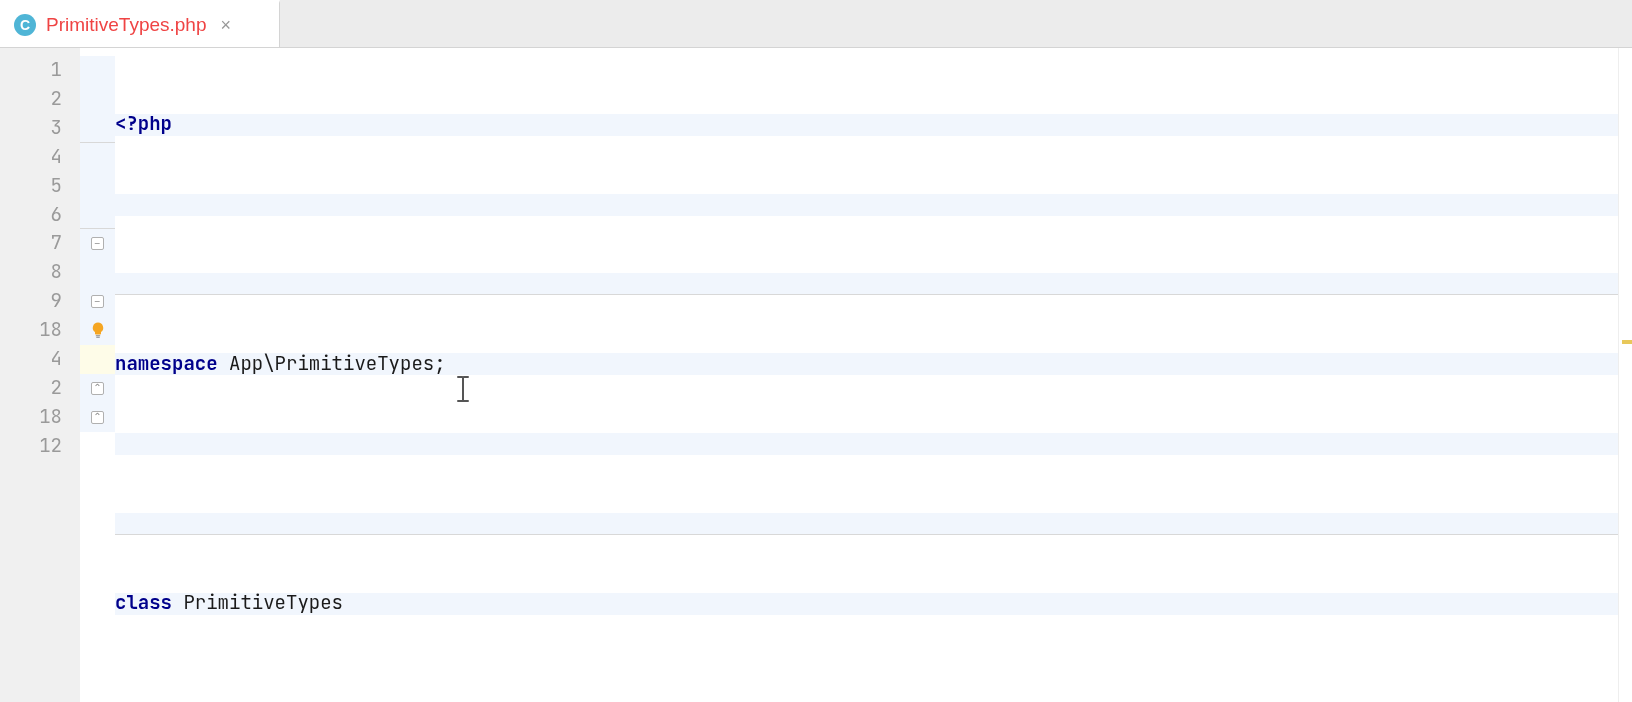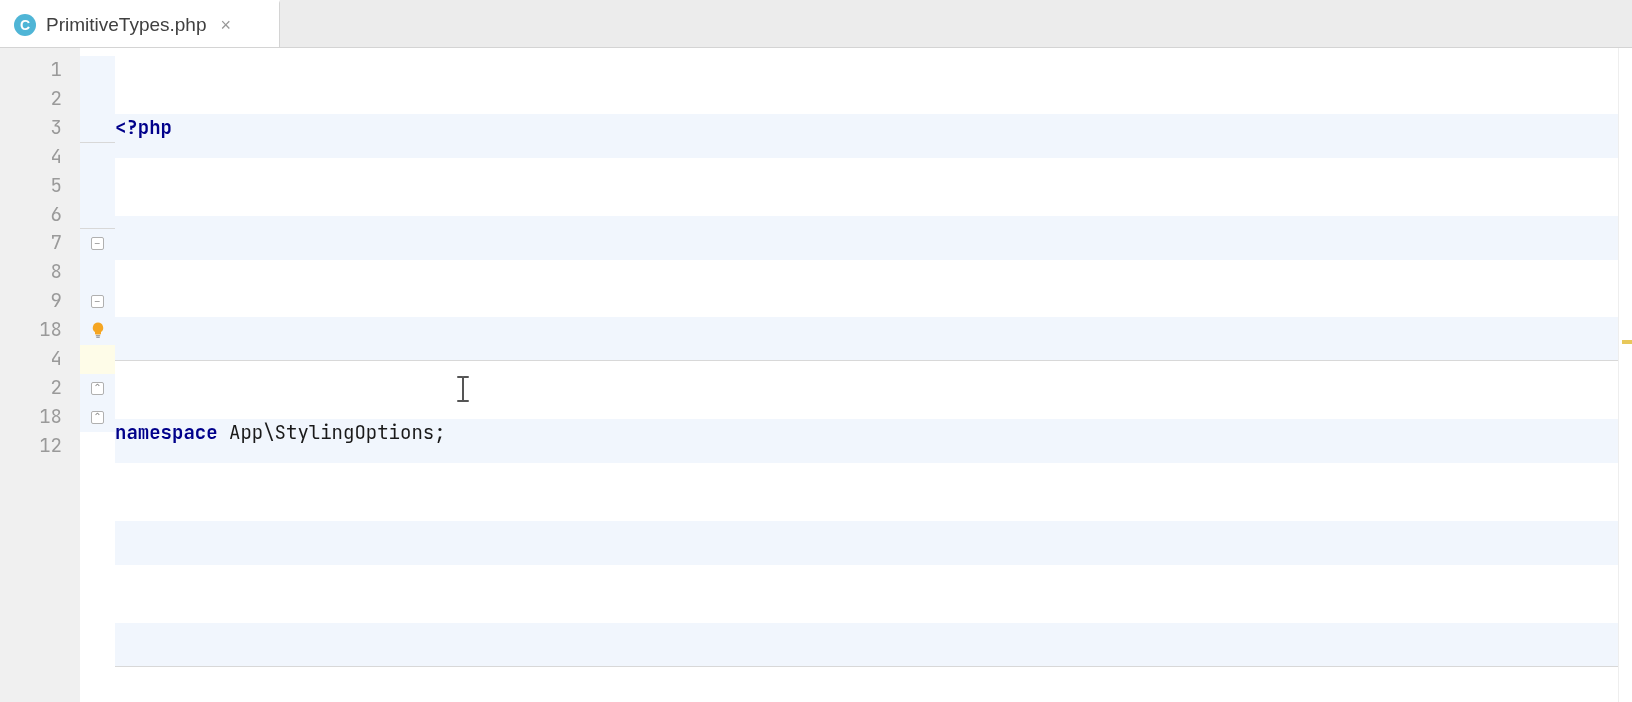--- a/index.html
+++ b/index.html
@@ -38,21 +38,21 @@
       background: #4fb5d6;
       color: #fff;
       display: flex;
       align-items: center;
       justify-content: center;
       font-size: 14px;
       font-weight: bold;
       font-family: sans-serif;
     }
     .tab-label {
-      color: #404040;
+      color: #ef4444;
       font-family: -apple-system, "Segoe UI", sans-serif;
       font-size: 19px;
     }
     .tab-close {
       color: #999;
       font-size: 18px;
       cursor: pointer;
       font-family: sans-serif;
       margin-left: 4px;
     }
@@ -107,23 +107,23 @@
     }
     .code-area {
       flex: 1;
       padding-top: 8px;
       line-height: 28.9px;
       font-size: 19px;
       white-space: pre;
       position: relative;
     }
     .code-line {
-      height: 44px;
-      display: flex;
-      align-items: flex-start;
+      height: 22px;
+      display: flex;
+      align-items: center;
     }
     .bg-blue { background: #f1f6fd; }
     .bg-yellow { background: #fefce8; }
     .hr-line {
       border-bottom: 1px solid #d8d8d8;
     }
     .kw-dark { color: #00008b; font-weight: bold; }
     .txt-plain { color: #1a1a1a; }
     .cursor-ibeam {
       position: absolute;
@@ -205,23 +205,24 @@
     <div class="fold-cell bg-blue">
         <div class="fold-marker">⌃</div>
       </div>
     <div class="fold-cell"></div>
   </div>
 
   <div class="code-area">
     <div class="code-line bg-blue"><span class="kw-dark">&lt;?php</span></div>
     <div class="code-line bg-blue"></div>
     <div class="code-line bg-blue hr-line"></div>
-    <div class="code-line bg-blue"><span class="kw-dark">namespace</span><span class="txt-plain"> App\StylingOptions;</span></div>
+    <div class="code-line bg-blue"><span class="kw-dark">namespace</span><span class="txt-plain"> App\PrimitiveTypes;</span></div>
     <div class="code-line bg-blue"></div>
     <div class="code-line bg-blue hr-line"></div>
+    <div class="code-line bg-blue"><span class="kw-dark">class</span><span class="txt-plain"> PrimitiveTypes</span></div>
     
     
     
     
     
     
     
     <div class="cursor-ibeam">
       <svg width="18" height="28" viewBox="0 0 18 28">
           <path d="M4 2 h4 M10 2 h4 M9 2 v24 M4 26 h4 M10 26 h4" stroke="#555" stroke-width="2" fill="none" stroke-linecap="round"></path>

